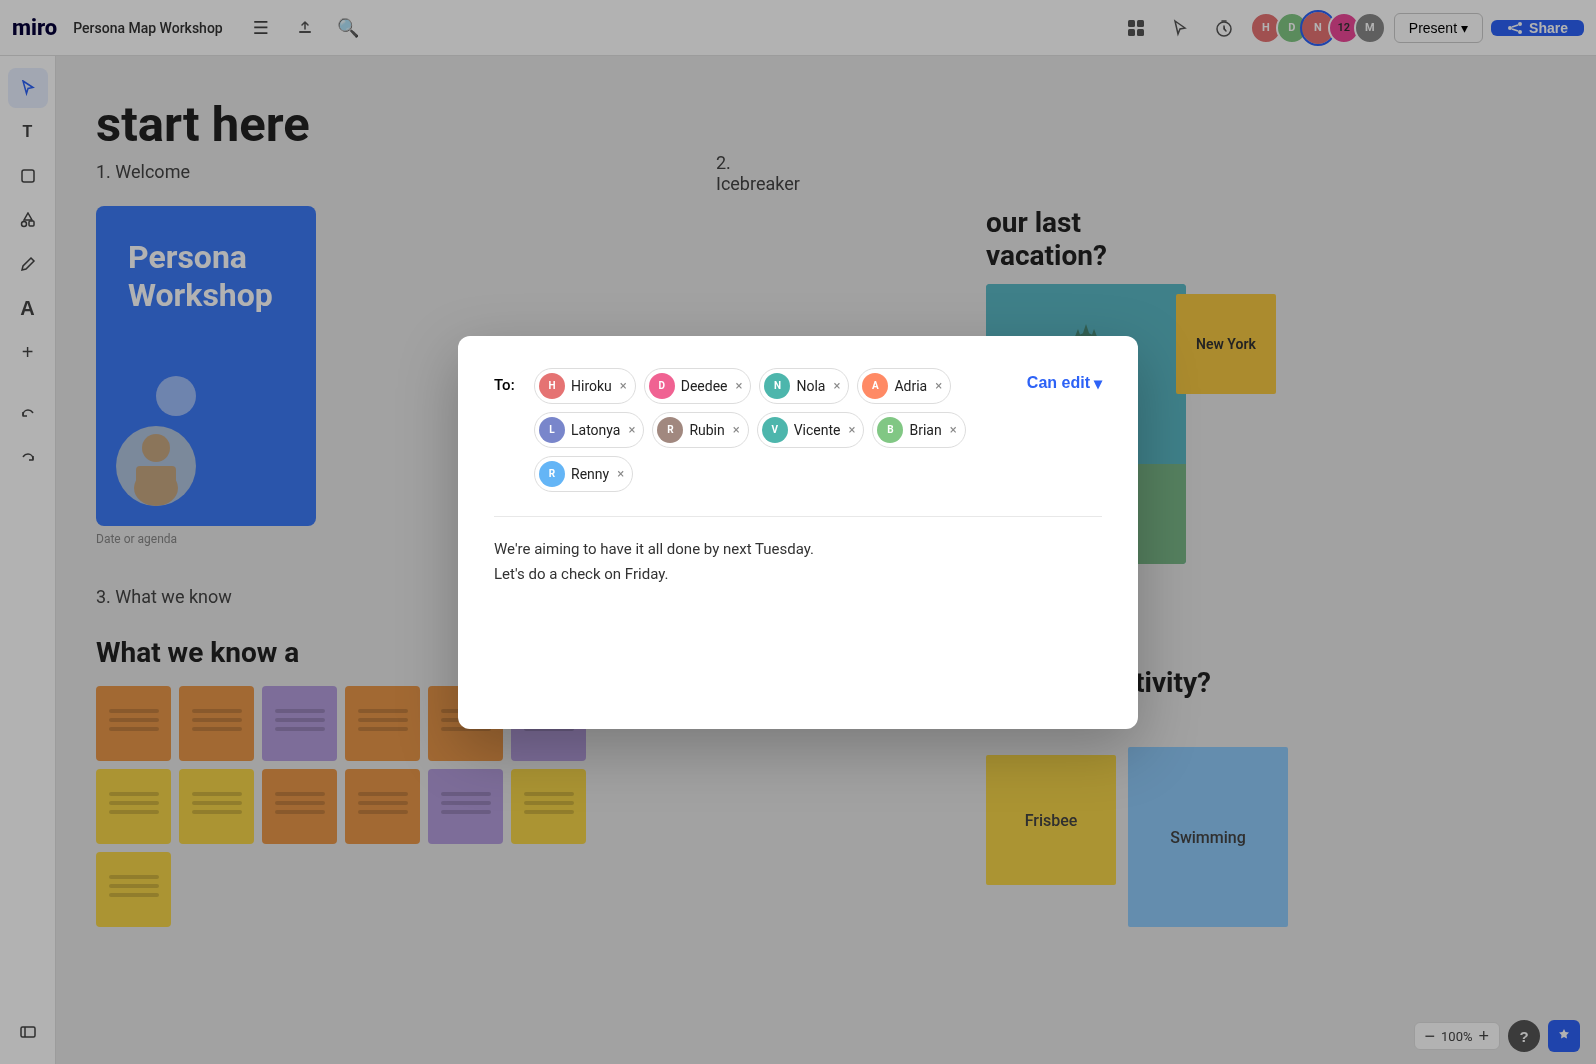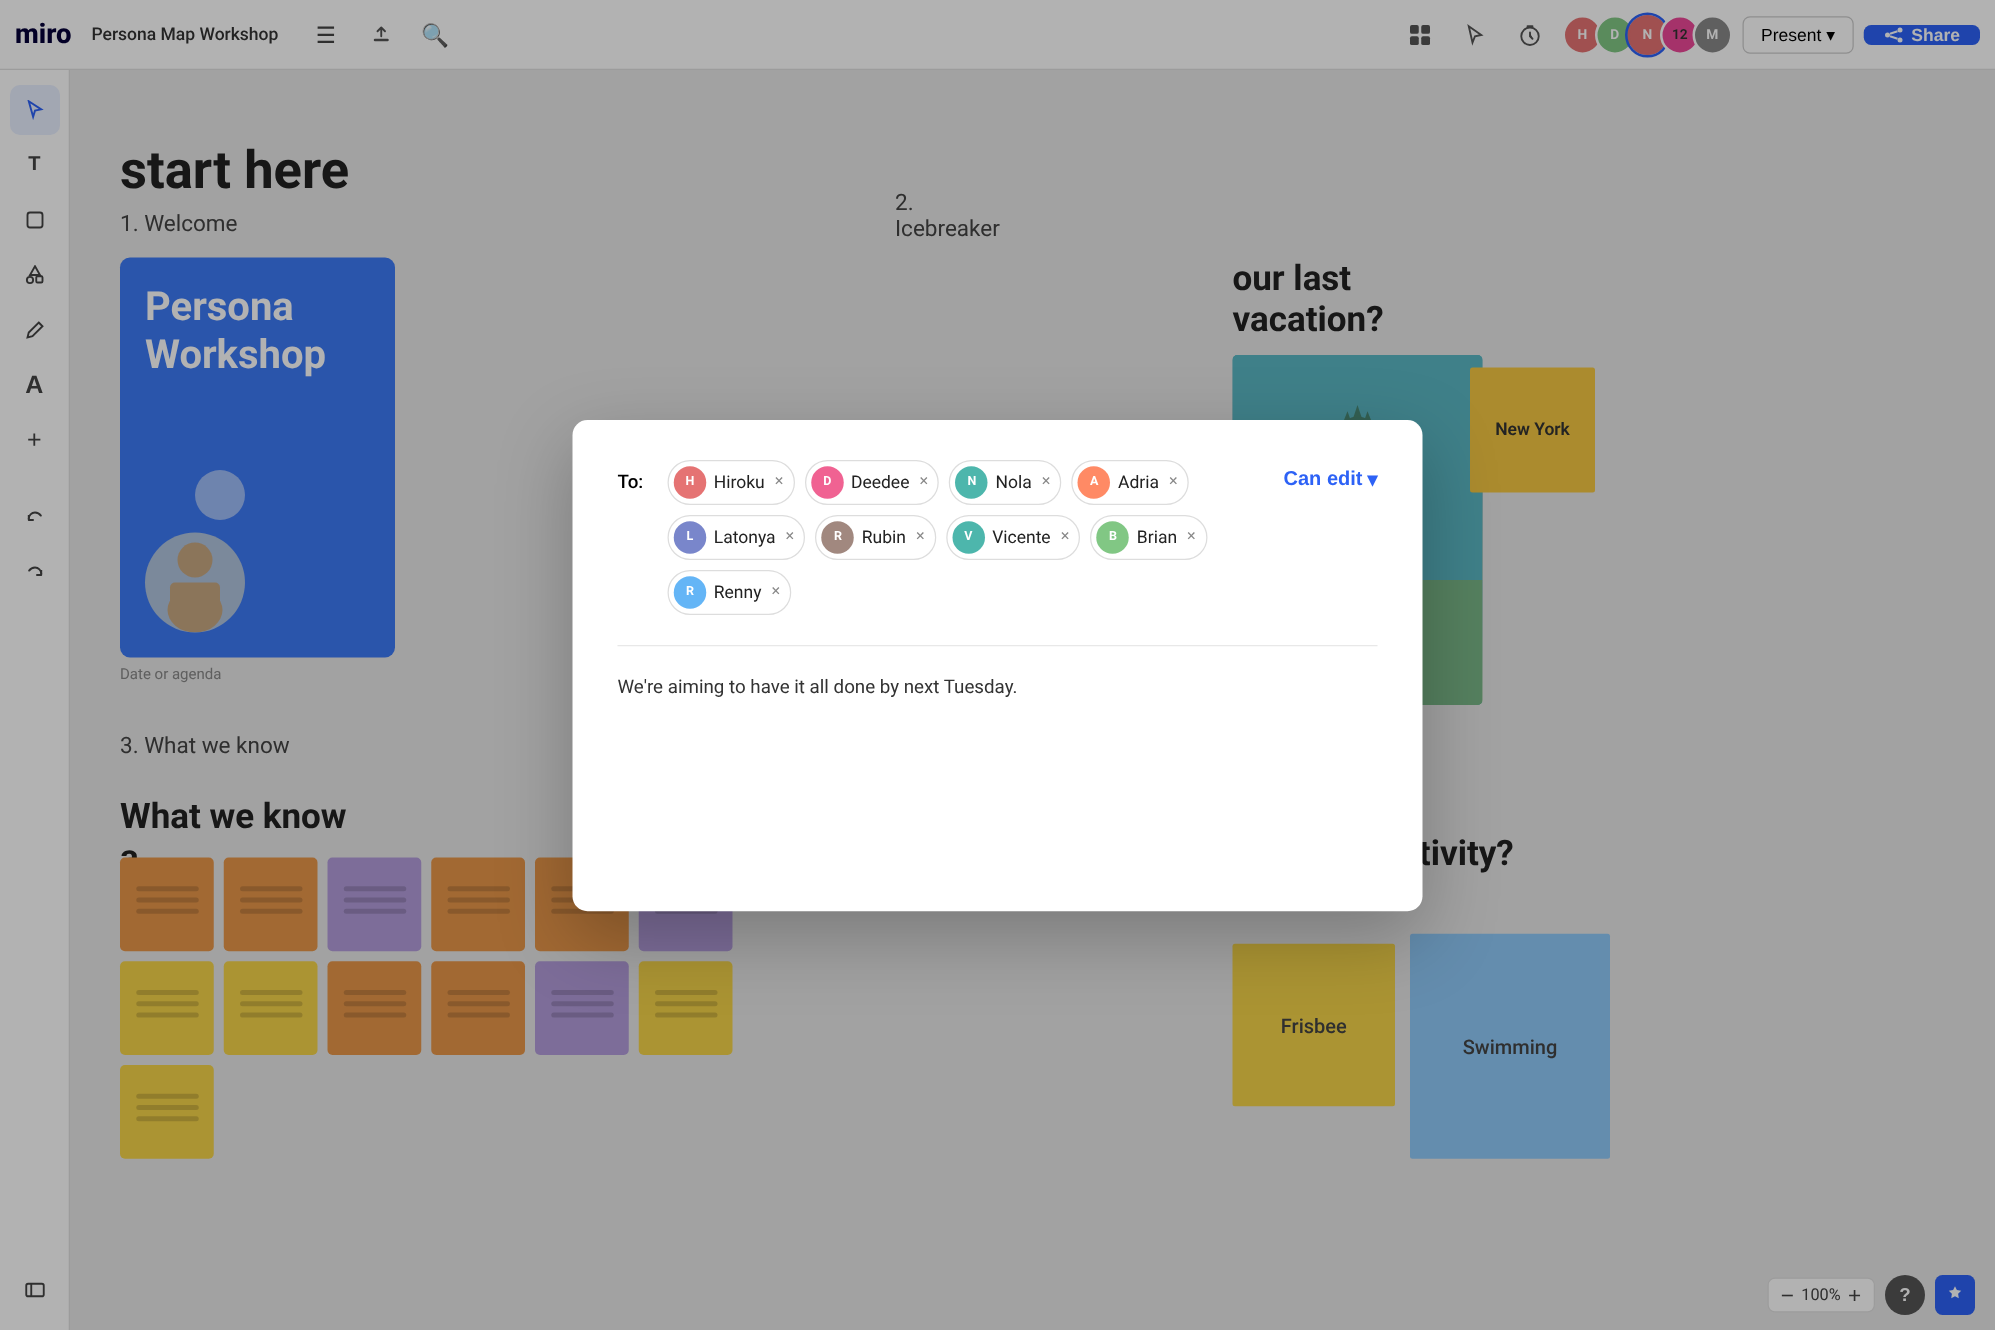--- a/index.html
+++ b/index.html
@@ -157,25 +157,24 @@
     }
 
     
     .board-content {
       position: absolute;
       top: 40px;
       left: 40px;
     }
 
     .section-title-main {
-      font-size: 42px;
+      font-size: 49px;
       font-weight: 700;
       color: #222;
       margin-bottom: 8px;
-      margin-top: 16px;
     }
     .section-welcome {
       font-size: 18px;
       color: #444;
       margin-bottom: 16px;
     }
     .section-icebreaker {
       font-size: 18px;
       color: #444;
       position: absolute;
@@ -185,21 +184,21 @@
 
     
     .blue-card {
       position: absolute;
       top: 110px;
       left: 0;
       width: 220px;
       height: 320px;
       background: #3d7af5;
       border-radius: 8px;
-      padding: 20px;
+      padding: 32px;
       color: #fff;
     }
     .blue-card h2 {
       font-size: 32px;
       font-weight: 700;
       line-height: 1.2;
     }
     .blue-card .circle {
       width: 40px;
       height: 40px;
@@ -876,20 +875,21 @@
       <button class="can-edit-btn">
         <span>Can edit</span>
         <span>▾</span>
       </button>
     </div>
 
     <hr class="modal-divider">
 
     <div class="message-area">
       <div>We're aiming to have it all done by next Tuesday.</div>
+      <div>Let's do a check on Friday.</div>
     </div>
 
   </div>
 </div>
 
 <div class="bottom-bar">
   <div class="zoom-control">
     <button class="zoom-btn">−</button>
     <span>100%</span>
     <button class="zoom-btn">+</button>

